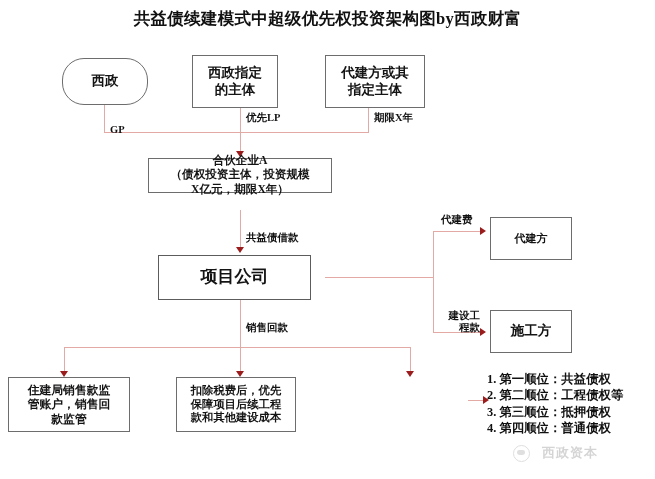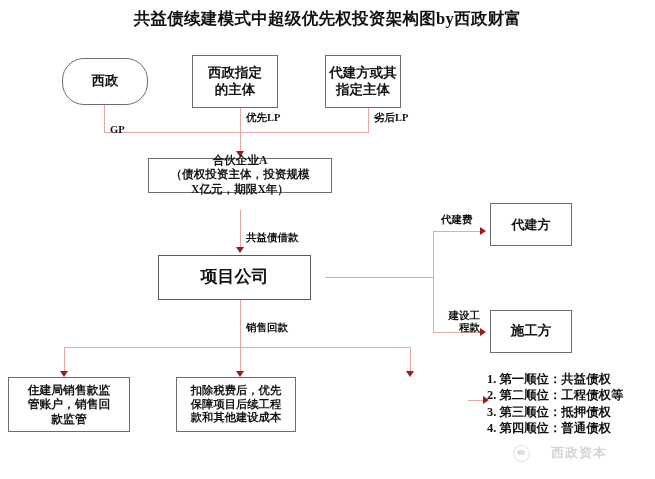--- a/index.html
+++ b/index.html
@@ -93,21 +93,21 @@
     color: #111111;
   }
   .priority-list .pitem { white-space: nowrap; }
 
   .watermark {
     position: absolute;
     left: 513px;
     top: 444px;
     display: flex;
     align-items: center;
-    gap: 21px;
+    gap: 12px;
     opacity: 0.42;
     color: #9a9a9a;
     font-size: 13px;
     font-weight: bold;
     letter-spacing: 1px;
     z-index: 5;
   }
   .watermark .wm-badge {
     width: 15px; height: 15px;
     border-radius: 50%;
@@ -134,37 +134,37 @@
     <span class="lines">西政</span>
   </div>
 
   <div class="node" style="left:192px; top:55px; width:86px; height:53px; font-size:13.5px;">
     <span class="lines">
       <span>西政指定</span>
       <span>的主体</span>
     </span>
   </div>
 
-  <div class="node" style="left:325px; top:55px; width:76px; height:53px; font-size:13.5px;align-items:center;">
+  <div class="node" style="left:325px; top:55px; width:100px; height:53px; font-size:13.5px;align-items:center;">
     <span class="lines">
       <span>代建方或其</span>
       <span>指定主体</span>
     </span>
   </div>
 
   <div class="ln v" style="left:104px; top:105px; height:28px;"></div>
   <div class="ln v" style="left:240px; top:108px; height:25px;"></div>
   <div class="ln v" style="left:368px; top:108px; height:25px;"></div>
   <div class="ln h" style="left:104px; top:132px; width:265px;"></div>
   <div class="ln v" style="left:240px; top:132px; height:20px;"></div>
   <div class="arrow-d" style="left:236px; top:151px;"></div>
 
   <div class="edge-label" style="left:110px; top:112px;margin-top:12px;">GP</div>
   <div class="edge-label" style="left:246px; top:112px;">优先LP</div>
-  <div class="edge-label" style="left:374px; top:112px;">劣后LP</div>
+  <div class="edge-label" style="left:374px; top:112px;">期限X年</div>
 
   <div class="node" style="left:148px; top:158px; width:184px; height:35px; font-size:11.6px;">
     <span class="lines">
       <span>合伙企业A</span>
       <span>（债权投资主体，投资规模</span>
       <span>X亿元，期限X年）</span>
     </span>
   </div>
 
   <div class="ln v" style="left:240px; top:210px; height:38px;"></div>
@@ -181,21 +181,21 @@
   <div class="ln h" style="left:433px; top:332px; width:48px;"></div>
   <div class="arrow-r" style="left:480px; top:227px;"></div>
   <div class="arrow-r" style="left:480px; top:328px;"></div>
 
   <div class="edge-label" style="left:441px; top:214px;">代建费</div>
   <div class="edge-label wrap" style="left:438px; top:310px; width:42px;">
     <span>建设工</span>
     <span>程款</span>
   </div>
 
-  <div class="node" style="left:490px; top:203px; width:82px; height:43px; font-size:13px;">
+  <div class="node" style="left:490px; top:217px; width:82px; height:43px; font-size:11px;">
     <span class="lines">代建方</span>
   </div>
 
   <div class="node" style="left:490px; top:310px; width:82px; height:43px; font-size:13.5px;">
     <span class="lines">施工方</span>
   </div>
 
   <div class="ln v" style="left:240px; top:300px; height:48px;"></div>
   <div class="edge-label" style="left:246px; top:322px;">销售回款</div>
   <div class="ln h" style="left:64px; top:347px; width:347px;"></div>

